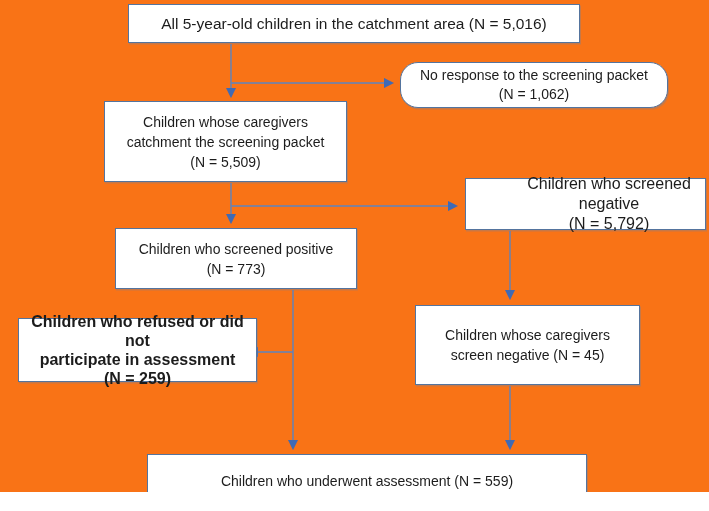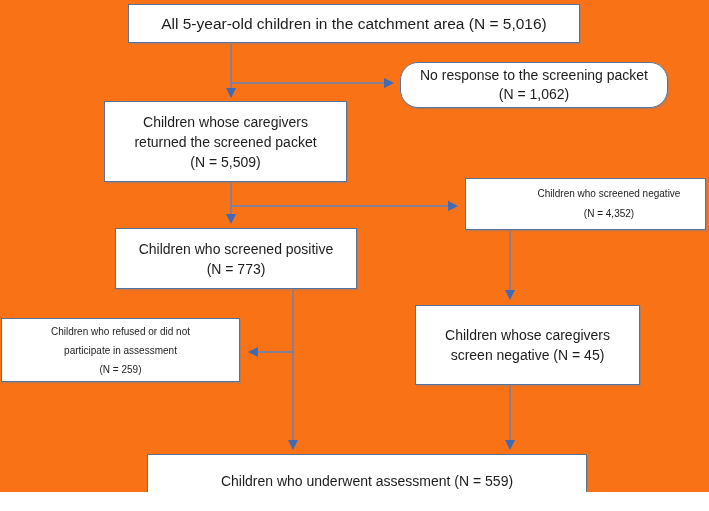--- a/index.html
+++ b/index.html
@@ -28,23 +28,23 @@
     justify-content: center;
     align-items: center;
     text-align: center;
     box-shadow: 1px 1.5px 0 rgba(110,130,160,0.35);
   }
   .box .line { display: block; }
 
   .box-all        { left:128px; top:4px;   width:452px; height:39px; font-size:15.5px; }
   .box-noresp     { left:400px; top:62px;  width:268px; height:46px; font-size:14px; line-height:19px;border-radius:18px; }
   .box-returned   { left:104px; top:101px; width:243px; height:81px; font-size:14px; line-height:20px; }
-  .box-negative   { left:465px; top:178px; width:241px; height:52px; font-size:10px; line-height:20px;padding-left:47px; }
+  .box-negative   { left:465px; top:178px; width:241px; height:52px; font-size:16px; line-height:20px;padding-left:47px; }
   .box-positive   { left:115px; top:228px; width:242px; height:61px; font-size:14px; line-height:20px;justify-content:center; }
-  .box-refused    { left:1px;   top:318px; width:239px; height:64px; font-size:10px; line-height:19px; }
+  .box-refused    { left:18px;   top:318px; width:239px; height:64px; font-size:16px; line-height:19px;font-weight:bold; }
   .box-requested  { left:415px; top:305px; width:225px; height:80px; font-size:14px; line-height:20px; }
   .box-underwent  { left:147px; top:454px; width:440px; height:53px; font-size:14px; }
 
   .connector-layer path.arrow {
     fill: none;
     stroke: #5b84c0;
     stroke-width: 1.4;
   }
 </style>
 </head>
@@ -72,27 +72,27 @@
     <span class="line">All 5-year-old children in the catchment area (N = 5,016)</span>
   </div>
 
   <div class="box box-noresp">
     <span class="line">No response to the screening packet</span>
     <span class="line">(N = 1,062)</span>
   </div>
 
   <div class="box box-returned">
     <span class="line">Children whose caregivers</span>
-    <span class="line">returned the screened packet</span>
+    <span class="line">catchment the screening packet</span>
     <span class="line">(N = 5,509)</span>
   </div>
 
   <div class="box box-negative">
     <span class="line">Children who screened negative</span>
-    <span class="line">(N = 4,352)</span>
+    <span class="line">(N = 5,792)</span>
   </div>
 
   <div class="box box-positive">
     <span class="line">Children who screened positive</span>
     <span class="line">(N = 773)</span>
   </div>
 
   <div class="box box-refused">
     <span class="line">Children who refused or did not</span>
     <span class="line">participate in assessment</span>

